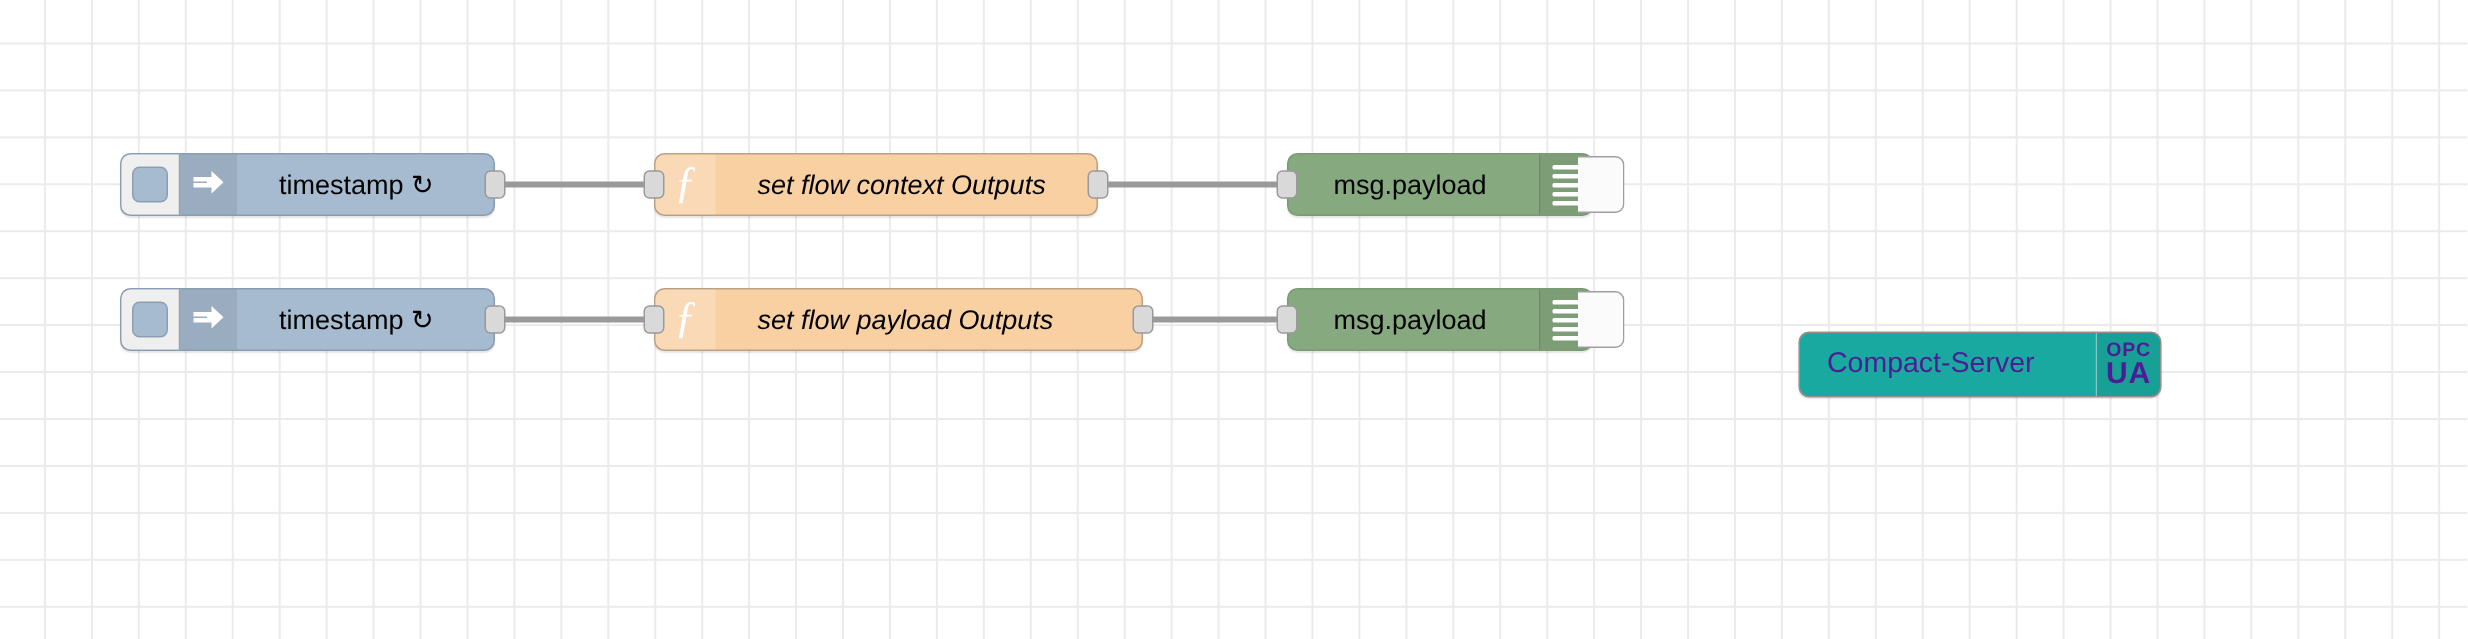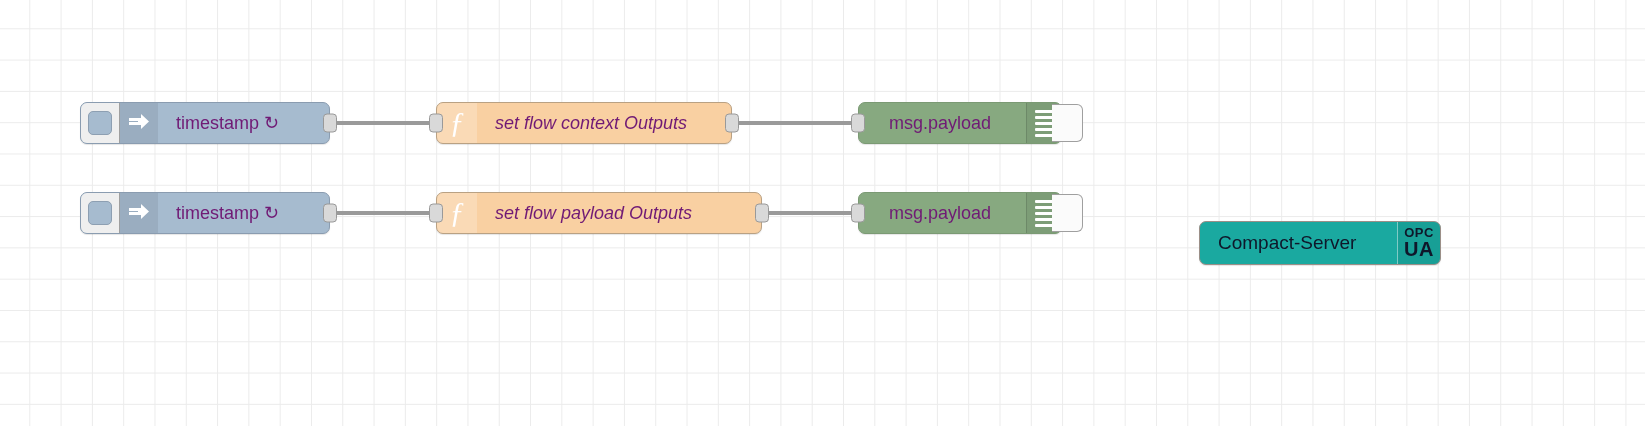--- a/index.html
+++ b/index.html
@@ -42,23 +42,23 @@
     border: 1px solid #999999;
     border-radius: 7px;
     box-sizing: border-box;
     z-index: 3;
     box-shadow: 0 1px 1px rgba(0,0,0,0.10);
   }
 
   .node-label {
     display: flex;
     align-items: center;
-    padding: 0 18px;
+    padding: 0 28px;
     font-size: 18px;
-    color: #701a75;
+    color: #000000;
     white-space: nowrap;
   }
 
   
   .port {
     position: absolute;
     width: 14px;
     height: 19px;
     background: #d9d9d9;
     border: 1px solid #999999;
@@ -167,35 +167,35 @@
     z-index: 2;
   }
 
   
   .node.opcua {
     background: #1aa9a0;
     border-color: #9b8f88;
     height: 44px;
   }
   .opcua .node-label {
-    color: #0f172a;
+    color: #4c1d95;
     padding: 0 18px;
     font-size: 19px;
   }
   .opcua-icon {
     width: 42px;
     background: rgba(0,0,0,0.06);
     border-left: 1px solid rgba(255,255,255,0.45);
     border-radius: 0 6px 6px 0;
     display: flex;
     flex-direction: column;
     align-items: center;
     justify-content: center;
     flex: none;
-    color: #0f172a;
+    color: #4c1d95;
     line-height: 1.02;
     letter-spacing: 0.5px;
   }
   .opcua-icon .l1 { font-size: 13px; font-weight: bold; }
   .opcua-icon .l2 { font-size: 20px; font-weight: bold; }
 </style>
 </head>
 <body>
 
 <div id="canvas">

